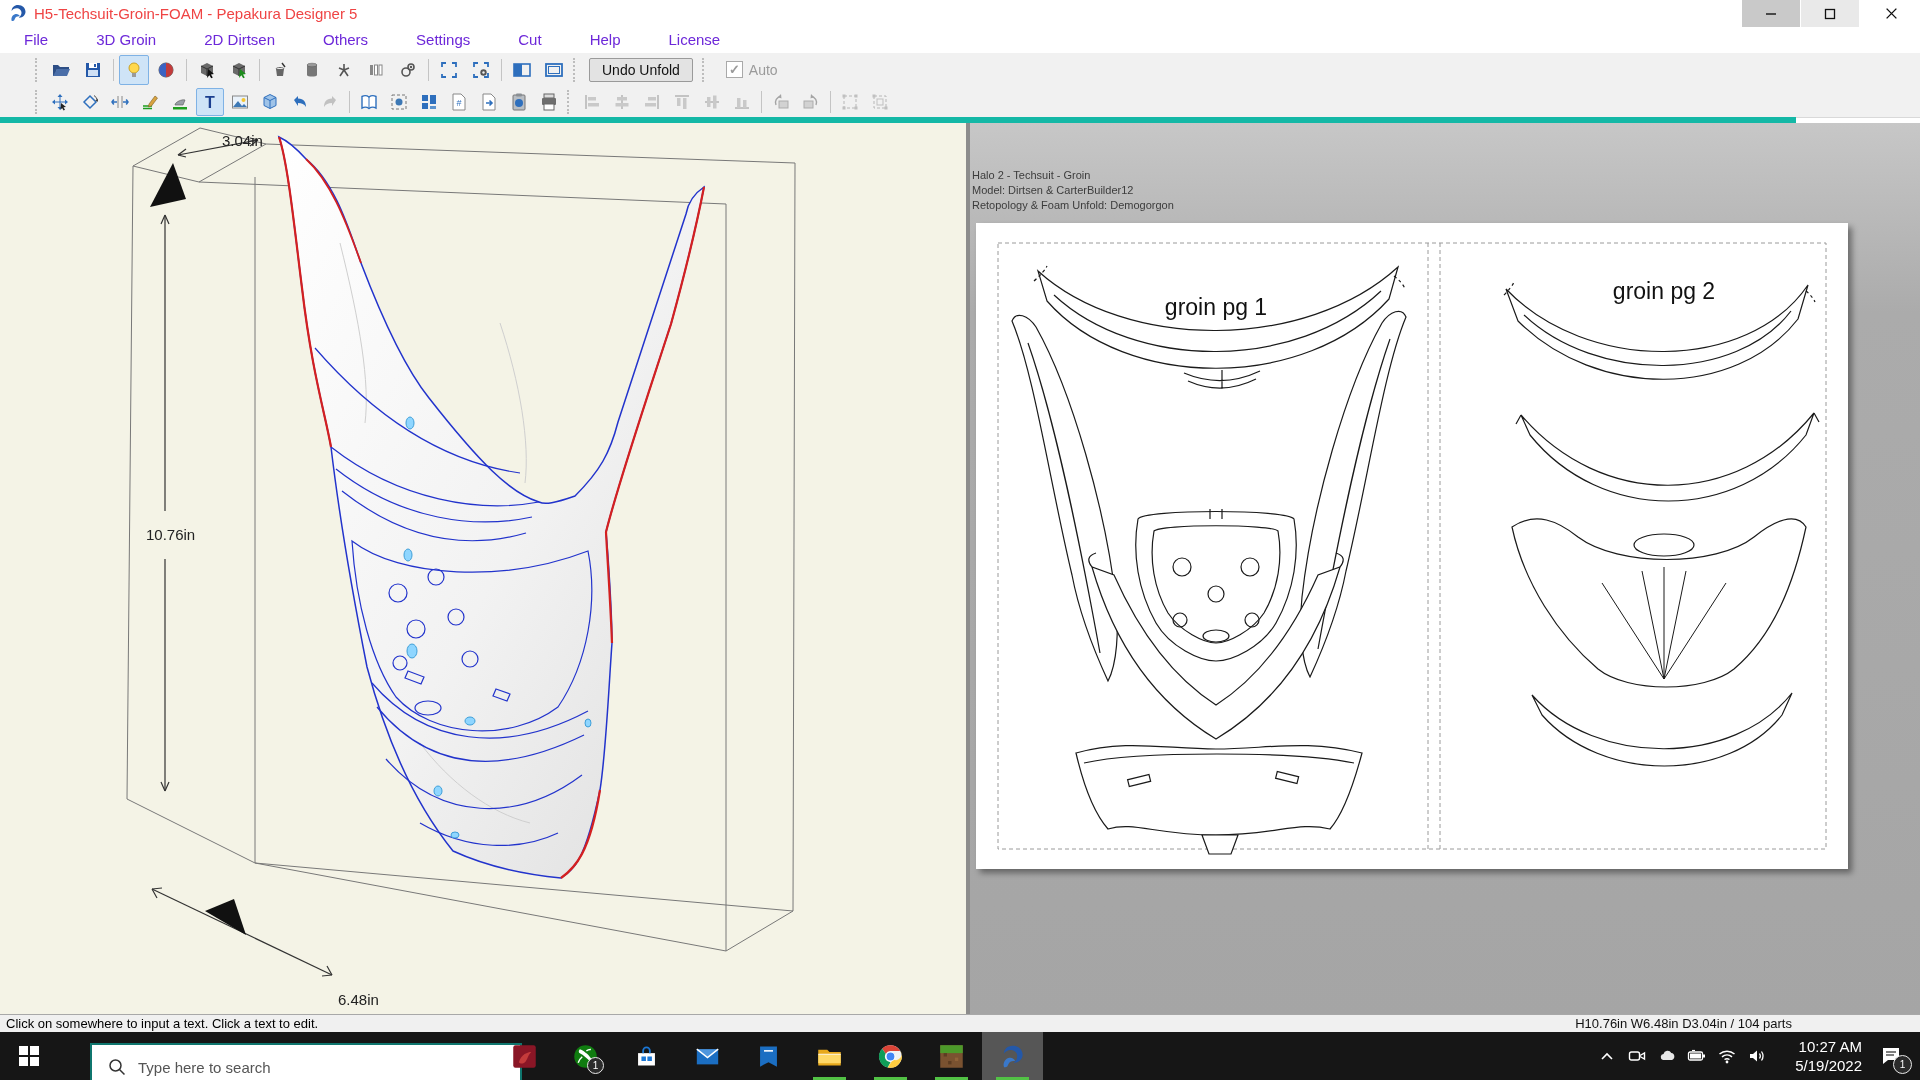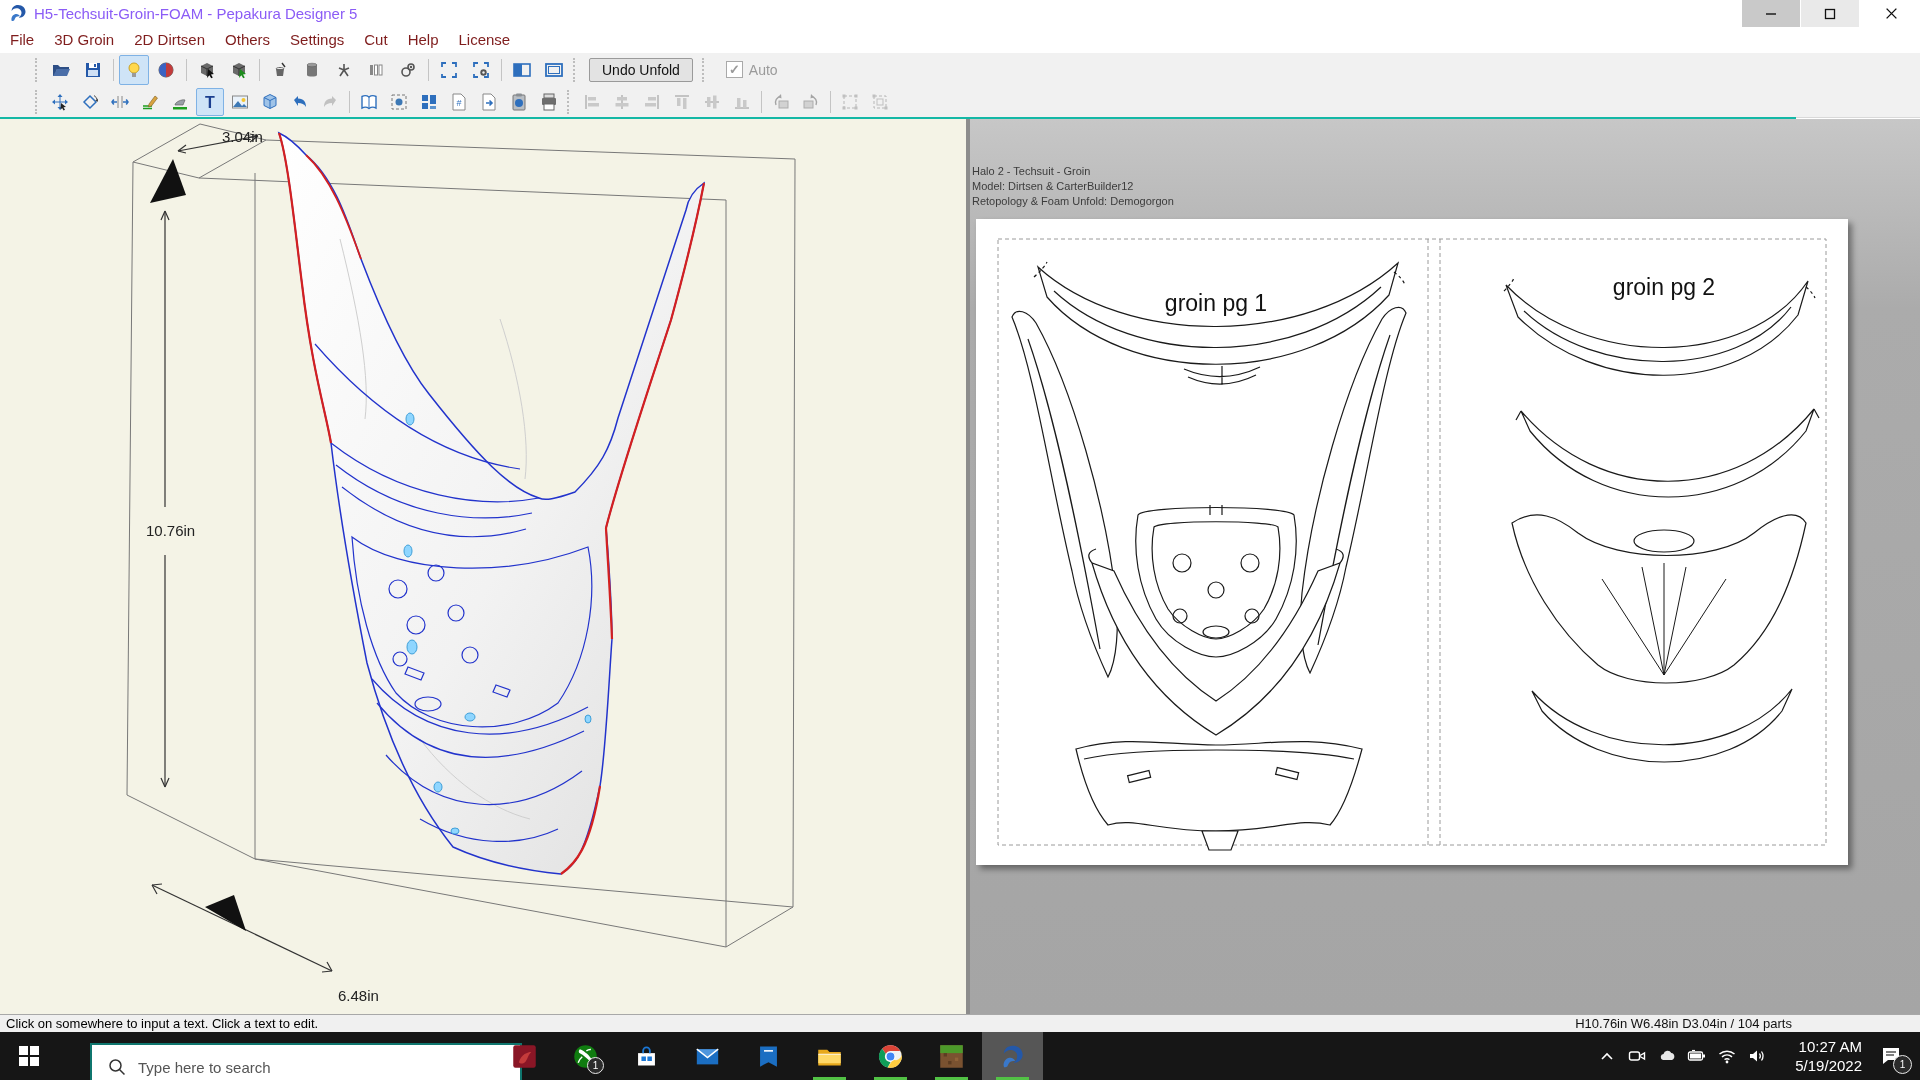--- a/index.html
+++ b/index.html
@@ -2,46 +2,46 @@
 <html><head>
 <meta charset="utf-8">
 <style>
   html,body{margin:0;padding:0;}
   body{width:1920px;height:1080px;overflow:hidden;position:relative;
        font-family:"Liberation Sans",sans-serif;background:#fff;}
   .abs{position:absolute;}
   
   #titlebar{left:0;top:0;width:1920px;height:27px;background:#fff;}
   #app-icon{left:8px;top:3px;width:20px;height:20px;}
-  #title-text{left:34px;top:0;height:27px;line-height:27px;font-size:15px;color:#8b5cf6;}
+  #title-text{left:34px;top:0;height:27px;line-height:27px;font-size:15px;color:#ef4444;}
   .wbtn{top:0;width:58px;height:27px;display:flex;align-items:center;justify-content:center;}
   #btn-min{right:120px;background:#c9c9c9;}
   #btn-max{right:61px;background:#e9e9e9;}
   #btn-close{right:0;background:#fff;}
   
   #menubar{left:0;top:27px;width:1920px;height:26px;background:#fff;display:flex;align-items:center;}
-  .menu-item{font-size:15px;color:#7f1d1d;padding:0 10px;line-height:26px;}
+  .menu-item{font-size:15px;color:#6d28d9;padding:0 24px;line-height:26px;}
   
   .toolbar{left:0;background:#f1f1f1;border-bottom:1px solid #d9d9d9;display:flex;align-items:center;width:1920px;padding-left:32px;}
   #toolbar1{top:53px;height:33px;}
   #toolbar2{top:86px;height:31px;}
   .tb-btn{width:28px;height:28px;display:flex;align-items:center;justify-content:center;border:1px solid transparent;border-radius:2px;margin:0 1px;}
   #toolbar2 .tb-btn{width:26px;height:26px;}
   .tb-btn.active{background:#cfe4f7;border-color:#7fb2e5;}
   .tb-btn.dim{opacity:.55;filter:grayscale(.4);}
   .tb-sep{width:1px;height:22px;background:#c4c4c4;margin:0 4px;}
   .tb-grip{width:5px;height:24px;margin:0 3px;border-left:2px dotted #bdbdbd;}
   #undo-unfold{height:24px;padding:0 12px;background:#e3e3e3;border:1px solid #9a9a9a;border-radius:2px;
       font-size:14px;color:#111;display:flex;align-items:center;margin:0 6px;}
   #auto-wrap{display:flex;align-items:center;margin-left:14px;}
   #auto-box{width:15px;height:15px;background:#fff;border:1px solid #a9a9a9;display:flex;align-items:center;justify-content:center;
       color:#9a9a9a;font-size:13px;font-weight:bold;}
   #auto-label{font-size:14px;color:#9a9a9a;margin-left:6px;}
   
-  #main{left:0;top:117px;width:1796px;height:897px;border-top:2px solid #14b8a6;}
+  #main{left:0;top:117px;width:1796px;height:897px;border-top:6px solid #14b8a6;}
   #pane3d{left:0;top:0;width:966px;height:897px;background:#f4f3e6;}
   #divider{left:966px;top:0;width:4px;height:897px;background:#8c8c8c;}
   #pane2d{left:970px;top:0;width:950px;height:897px;background:linear-gradient(#c7c7c7 0px,#ababab 190px,#a5a5a5 100%);overflow:hidden;}
   .hdr-line{position:absolute;left:2px;font-size:11px;color:#3c3c3c;white-space:nowrap;}
   #page{left:6px;top:100px;width:872px;height:646px;background:#fff;box-shadow:4px 4px 6px rgba(0,0,0,.4);}
   svg text{font-family:"Liberation Sans",sans-serif;}
   
   #statusbar{left:0;top:1014px;width:1920px;height:18px;background:#f0f0f0;border-top:1px solid #a8a8a8;}
   #status-hint{left:6px;top:0;line-height:18px;font-size:13px;color:#000;}
   #status-info{right:128px;top:0;line-height:18px;font-size:13px;color:#111;}

